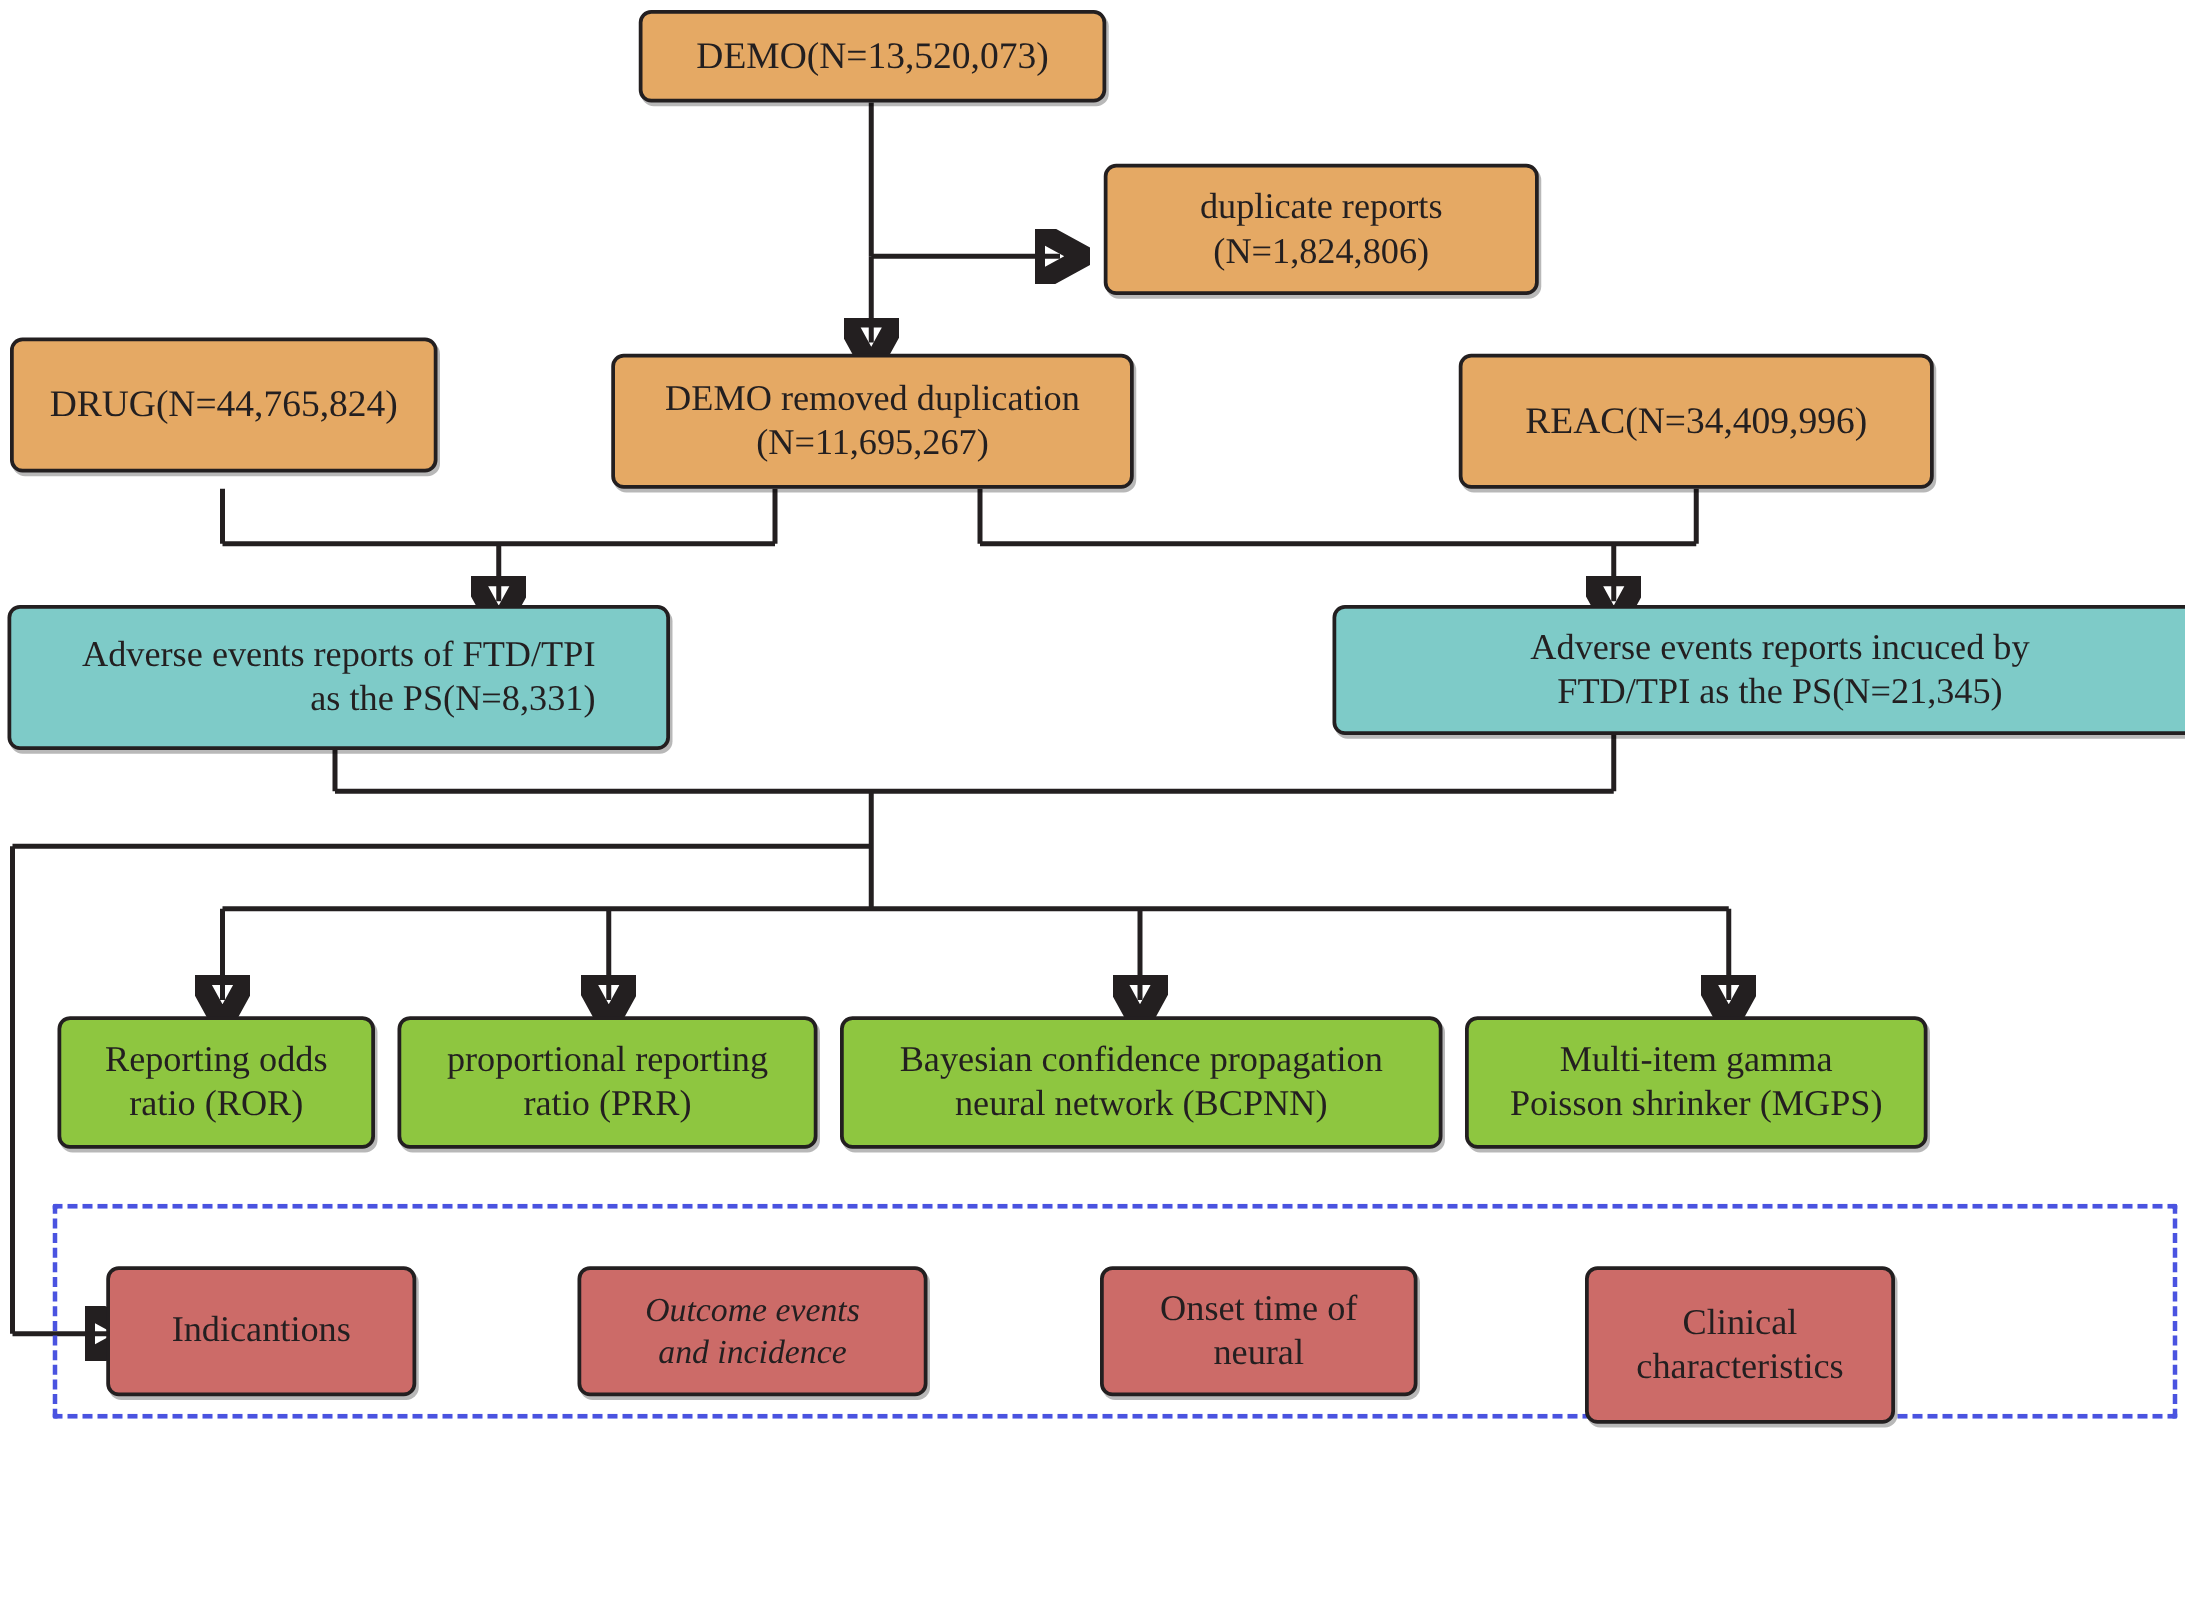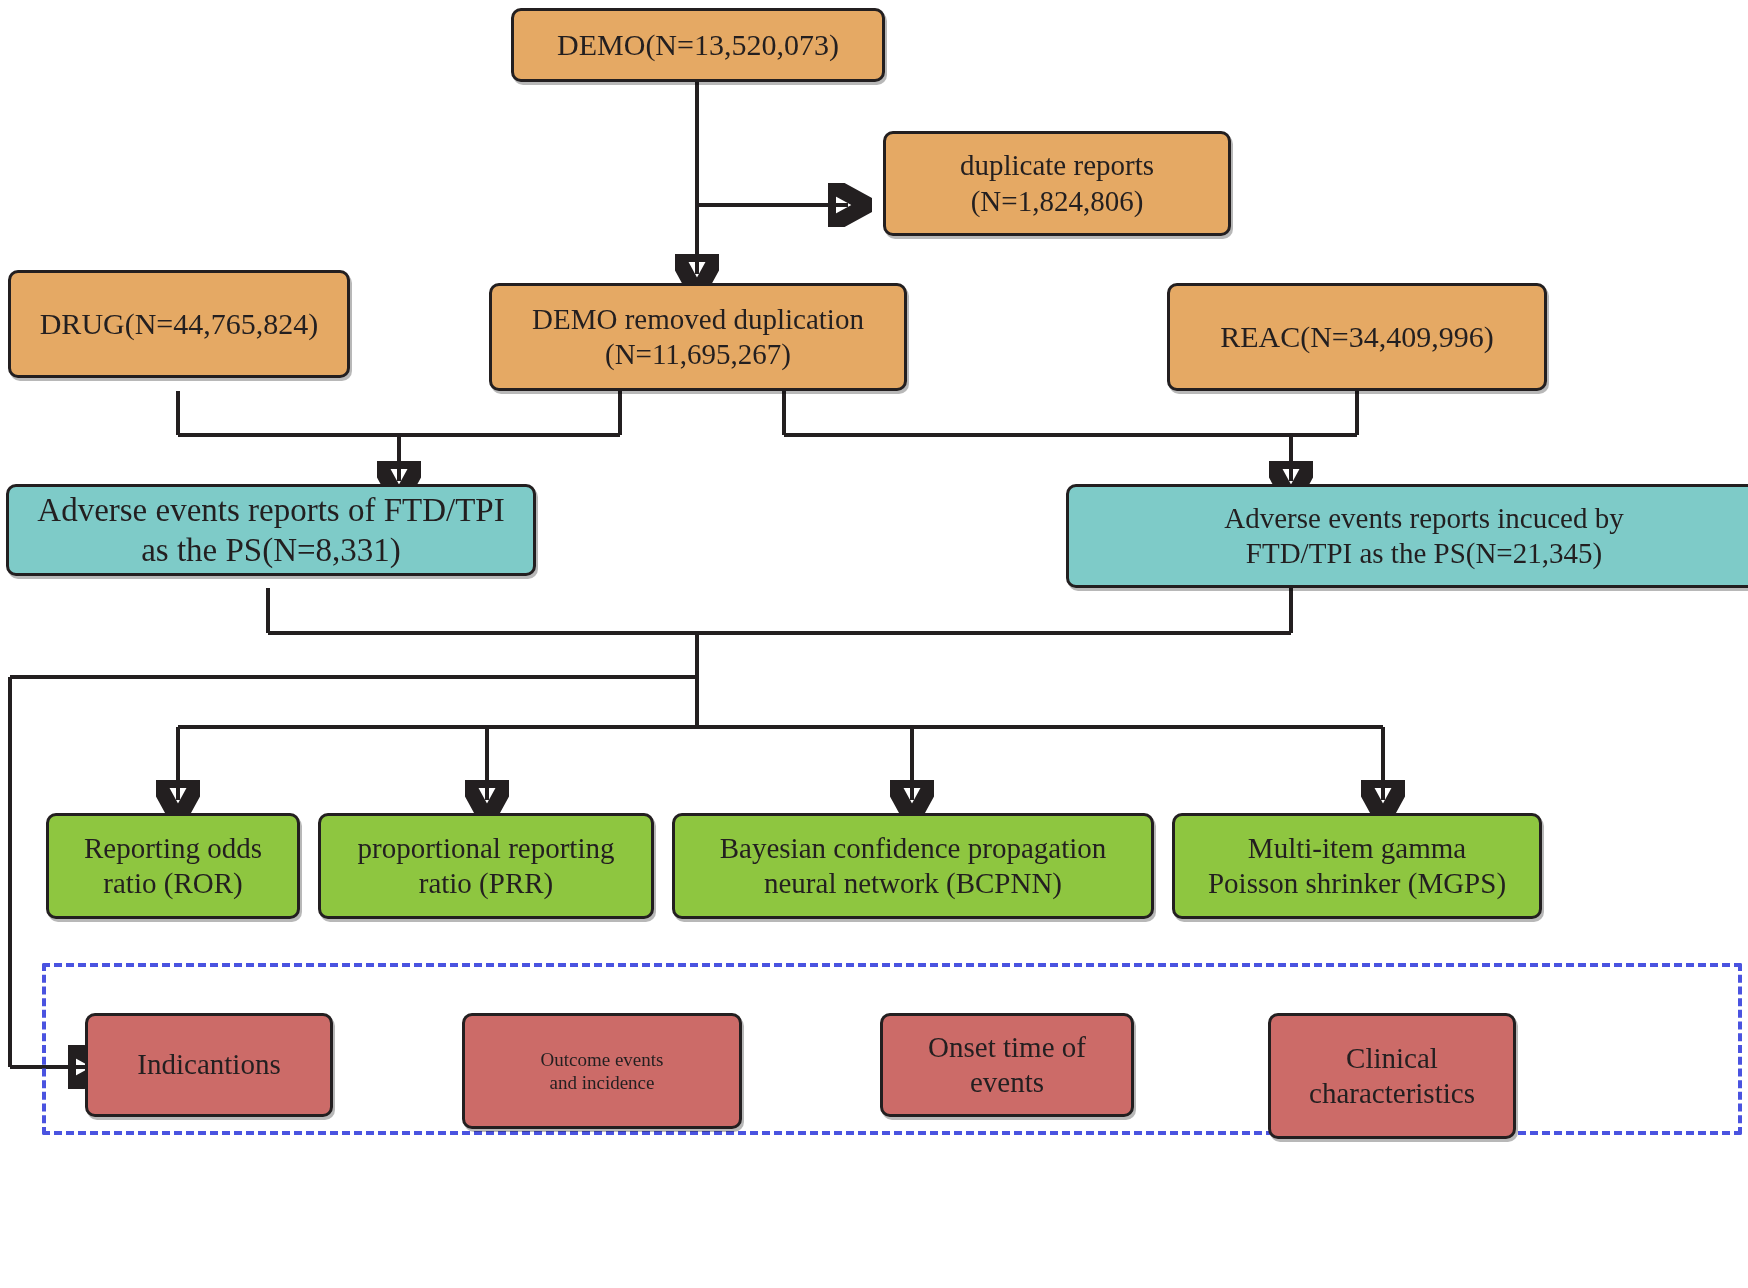--- a/index.html
+++ b/index.html
@@ -92,42 +92,42 @@
   <div class="node orange" style="left:883px; top:131px; width:348px; height:105px; font-size:29px;">duplicate reports
 (N=1,824,806)</div>
 
   <div class="node orange" style="left:8px; top:270px; width:342px; height:108px; font-size:30px;">DRUG(N=44,765,824)</div>
 
   <div class="node orange" style="left:489px; top:283px; width:418px; height:108px; font-size:29px;">DEMO removed duplication
 (N=11,695,267)</div>
 
   <div class="node orange" style="left:1167px; top:283px; width:380px; height:108px; font-size:30px;">REAC(N=34,409,996)</div>
 
-  <div class="node teal" style="left:6px; top:484px; width:530px; height:92px; font-size:33px;">Adverse events reports of FTD/TPI
+  <div class="node teal" style="left:6px; top:484px; width:530px; height:116px; font-size:29px;text-align:right;">Adverse events reports of FTD/TPI
 as the PS(N=8,331)</div>
 
   <div class="node teal" style="left:1026px; top:484px; width:716px; height:104px; font-size:29px;margin-left:40px;">Adverse events reports incuced by
 FTD/TPI as the PS(N=21,345)</div>
 
   <div class="node green" style="left:46px; top:813px; width:254px; height:106px; font-size:29px;">Reporting odds
 ratio (ROR)</div>
 
   <div class="node green" style="left:318px; top:813px; width:336px; height:106px; font-size:29px;">proportional reporting
 ratio (PRR)</div>
 
   <div class="node green" style="left:672px; top:813px; width:482px; height:106px; font-size:29px;">Bayesian confidence propagation
 neural network (BCPNN)</div>
 
   <div class="node green" style="left:1172px; top:813px; width:370px; height:106px; font-size:29px;">Multi-item gamma
 Poisson shrinker (MGPS)</div>
 
   <div class="node red" style="left:85px; top:1013px; width:248px; height:104px; font-size:29px;">Indicantions</div>
 
-  <div class="node red" style="left:462px; top:1013px; width:280px; height:116px; font-size:19px;">Outcome events
+  <div class="node red" style="left:462px; top:1013px; width:280px; height:104px; font-size:27px;font-style:italic;">Outcome events
 and incidence</div>
 
   <div class="node red" style="left:880px; top:1013px; width:254px; height:104px; font-size:29px;">Onset time of
-events</div>
+neural</div>
 
   <div class="node red" style="left:1268px; top:1013px; width:248px; height:126px; font-size:29px;">Clinical
 characteristics</div>
 
 </div>
 
 </body></html>

